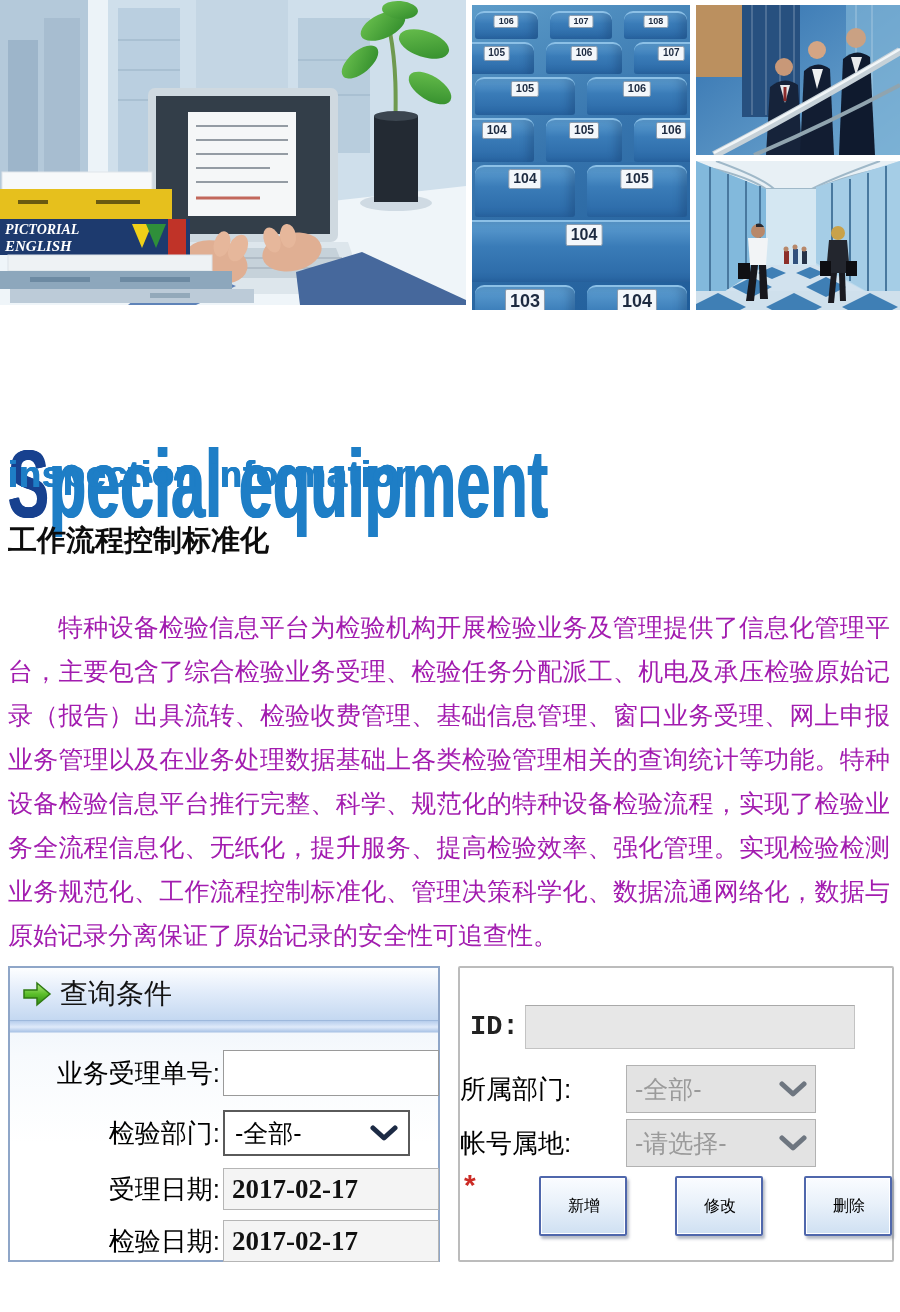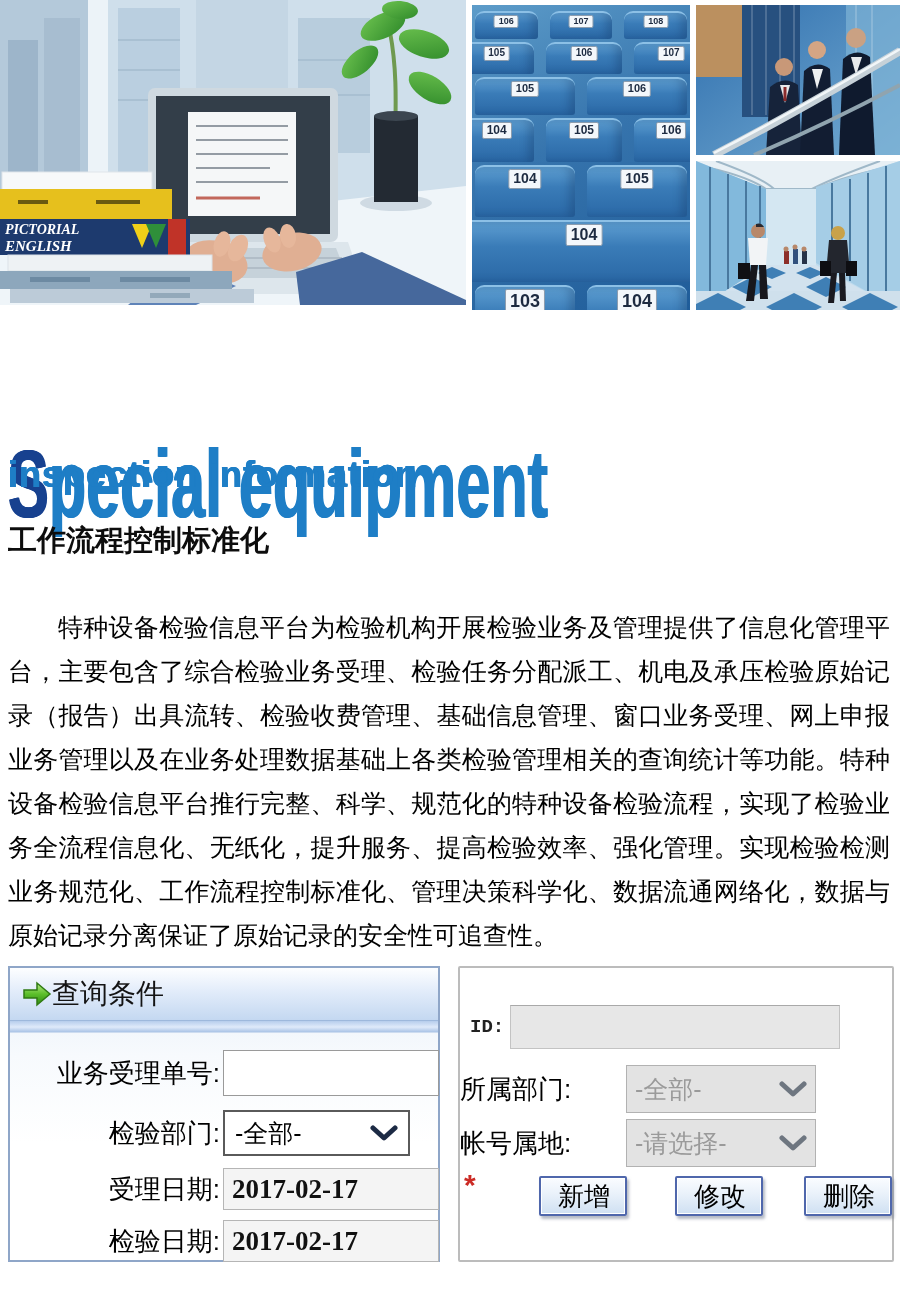--- a/index.html
+++ b/index.html
@@ -41,26 +41,26 @@
   
   #headline{position:absolute;left:8px;top:370px;font-size:97px;line-height:1;
      font-weight:bold;transform:scaleX(.63);transform-origin:left top;white-space:nowrap;
      text-shadow:1px 0 0 currentColor,-1px 0 0 currentColor;color:#1e7ec6;}
   #headline .cap{color:#17418f;text-shadow:1px 0 0 #17418f,-1px 0 0 #17418f;}
   #subheadline{position:absolute;left:8px;top:454px;font-size:36px;font-weight:bold;
      color:#1e7ec6;letter-spacing:1px;white-space:nowrap;
      text-shadow:.6px 0 0 currentColor,-.6px 0 0 currentColor;}
   #cn-title{position:absolute;left:8px;top:521px;font-size:29px;font-weight:bold;color:#0d0d0d;}
   #intro{position:absolute;left:8px;top:580px;width:882px;font-size:25px;line-height:44px;
-     color:#000000;text-align:justify;text-indent:2em;}
+     color:#a21caf;text-align:justify;text-indent:2em;}
 
   
   #query-panel{position:absolute;left:8px;top:966px;width:432px;height:296px;box-sizing:border-box;
      border:2px solid #8fa6c8;background:linear-gradient(180deg,#e7effa 0%,#f7fafd 30%,#ffffff 60%);}
-  .qp-header{height:52px;display:flex;align-items:center;gap:0;padding-left:12px;
+  .qp-header{height:52px;display:flex;align-items:center;gap:8px;padding-left:12px;
      background:linear-gradient(180deg,#fdfeff 0%,#e2ecfa 45%,#c4d8f1 100%);
      border-bottom:1px solid #9db8dc;}
   .qp-header-label{font-size:28px;color:#141414;}
   .qp-subbar{height:11px;background:linear-gradient(180deg,#b6cdec 0%,#dfeafa 55%,#a9c3e6 100%);
      border-bottom:1px solid #cddcf0;}
   .q-row{position:absolute;display:flex;align-items:center;}
   .q-label{font-size:26px;color:#000;white-space:nowrap;}
   .row-pos-1{top:82px;left:0;width:429px;}
   .row-pos-2{top:142px;left:0;width:429px;}
   .row-pos-3{top:200px;left:0;width:429px;}
@@ -73,36 +73,36 @@
      font-family:"Liberation Serif",serif;font-weight:bold;font-size:27px;color:#111;}
   .select-box{box-sizing:border-box;margin-left:3px;height:46px;width:187px;background:#fff;
      border:2px solid #5a5a5a;display:flex;align-items:center;justify-content:space-between;
      padding:0 10px;font-size:25px;color:#000;}
   .select-box svg{flex:none;}
 
   
   #detail-panel{position:absolute;left:458px;top:966px;width:436px;height:296px;box-sizing:border-box;
      border:2px solid #bcbcbc;background:#fff;border-radius:2px;}
   .id-row{position:absolute;top:37px;left:10px;display:flex;align-items:center;}
-  .id-label{font-family:"Liberation Mono",monospace;font-weight:bold;font-size:19px;color:#222;}
+  .id-label{font-family:"Liberation Mono",monospace;font-weight:bold;font-size:27px;color:#222;}
   .id-input{box-sizing:border-box;margin-left:6px;width:330px;height:44px;background:#e7e7e7;
      border:1px solid #c3c3c3;border-top-color:#a9a9a9;}
   .d-row{position:absolute;display:flex;align-items:center;left:0;width:100%;}
   .d-row-dept{top:97px;}
   .d-row-region{top:151px;}
   .req-mark{position:absolute;left:4px;top:6px;color:#cc2b25;font-size:30px;font-weight:bold;}
   .d-label{width:158px;font-size:26px;color:#000;white-space:nowrap;}
   .select-disabled{box-sizing:border-box;margin-left:8px;height:48px;width:190px;background:#e3e3e3;
      border:1px solid #b2b2b2;display:flex;align-items:center;justify-content:space-between;
      padding:0 8px;font-size:25px;color:#9a9a9a;}
   .btn-row{position:absolute;top:208px;left:0;width:100%;}
-  .panel-btn{position:absolute;box-sizing:border-box;width:88px;height:40px;
+  .panel-btn{position:absolute;box-sizing:border-box;width:88px;height:60px;
      border:2px solid #4f67ac;border-radius:2px;
      background:linear-gradient(180deg,#fafcff 0%,#e9f1fa 45%,#cfe0f2 100%);
-     font-size:26px;color:#000;font-family:inherit;cursor:pointer;
+     font-size:16px;color:#000;font-family:inherit;cursor:pointer;
      box-shadow:2px 3px 3px rgba(120,130,150,.55), inset 0 0 0 1px #ffffff;padding-left:8px;}
   #btn-add{left:79px;} #btn-edit{left:215px;} #btn-delete{left:344px;}
 </style>
 </head>
 <body>
 
 <div class="page">
 
   <div class="photo" id="photo-office">
     <svg width="466" height="305" viewBox="0 0 466 305">

